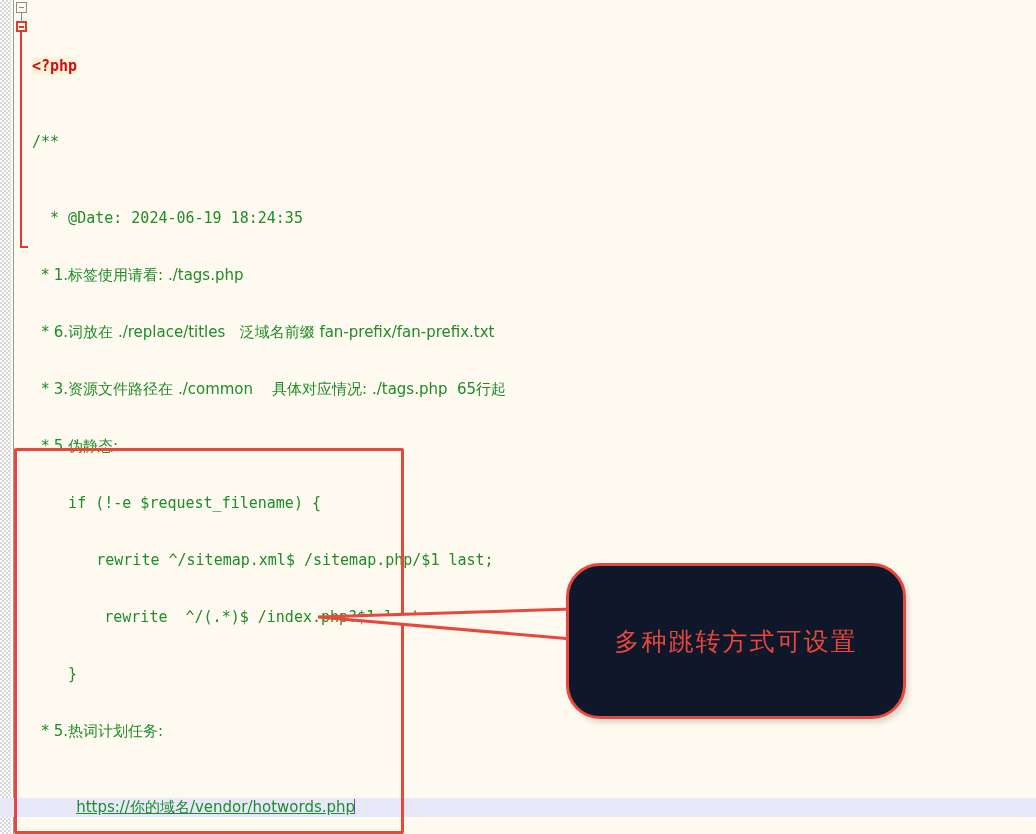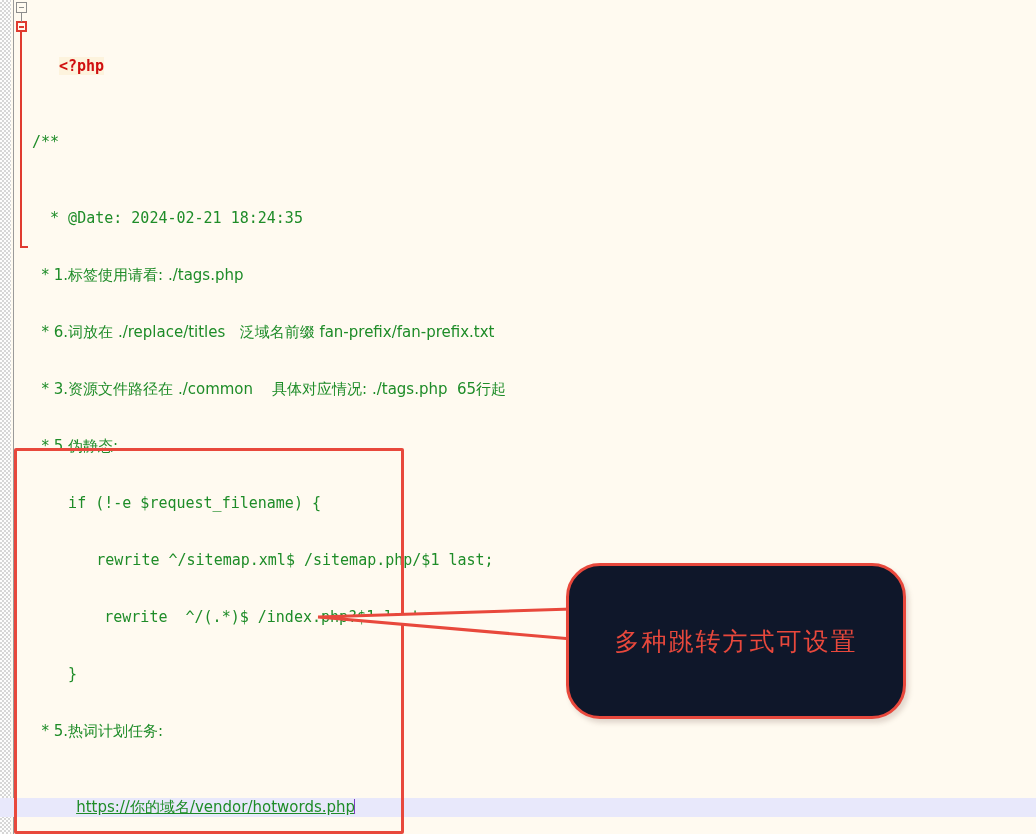--- a/index.html
+++ b/index.html
@@ -149,25 +149,25 @@
   <div class="gutter-rule"></div>
 
   <div class="fold-box fold-gray" style="left:16px; top:2px;"></div>
   <div class="fold-box fold-red" style="left:16px; top:21px;"></div>
   <div class="fold-stem" style="left:21px; top:13px; height:9px;"></div>
   <div class="fold-redline" style="left:20px; top:32px; height:216px;"></div>
   <div class="fold-redfoot" style="left:20px; top:246px; width:8px;"></div>
 
   <div class="code">
 
-    <div class="line" style="padding-left:32px;margin-left:27px;"><span class="tag">&lt;?php</span></div>
+    <div class="line" style="padding-left:32px;"><span class="tag">&lt;?php</span></div>
 
     <div class="line" style="padding-left:32px;"><span class="cmt">/**</span></div>
 
-    <div class="line" style="padding-left:32px;"><span class="cmt">  * @Date: 2024-02-21 18:24:35</span></div>
+    <div class="line" style="padding-left:32px;"><span class="cmt">  * @Date: 2024-06-19 18:24:35</span></div>
     <div class="line" style="padding-left:32px;"><span class="cmt cn">  * 1.标签使用请看: ./tags.php</span></div>
     <div class="line" style="padding-left:32px;"><span class="cmt cn">  * 6.词放在 ./replace/titles   泛域名前缀 fan-prefix/fan-prefix.txt</span></div>
     <div class="line" style="padding-left:32px;"><span class="cmt cn">  * 3.资源文件路径在 ./common    具体对应情况: ./tags.php  65行起</span></div>
     <div class="line" style="padding-left:32px;"><span class="cmt cn">  * 5.伪静态:</span></div>
     <div class="line" style="padding-left:32px;"><span class="cmt">    if (!-e $request_filename) {</span></div>
     <div class="line" style="padding-left:24px;"><span class="cmt">        rewrite ^/sitemap.xml$ /sitemap.php/$1 last;</span></div>
     <div class="line" style="padding-left:32px;"><span class="cmt">        rewrite  ^/(.*)$ /index.php?$1 last;</span></div>
     <div class="line" style="padding-left:32px;"><span class="cmt">    }</span></div>
     <div class="line" style="padding-left:32px;"><span class="cmt cn">  * 5.热词计划任务:</span></div>
 

